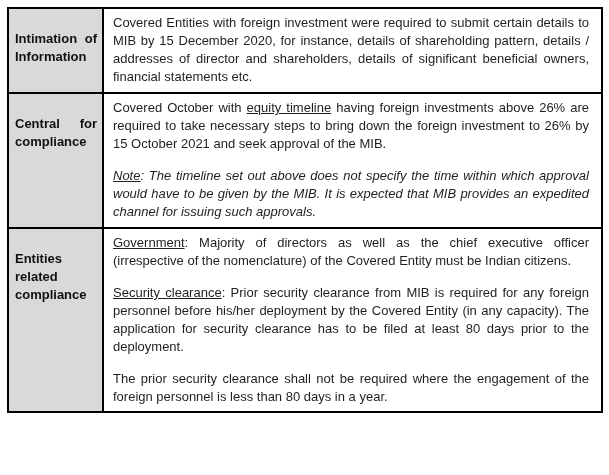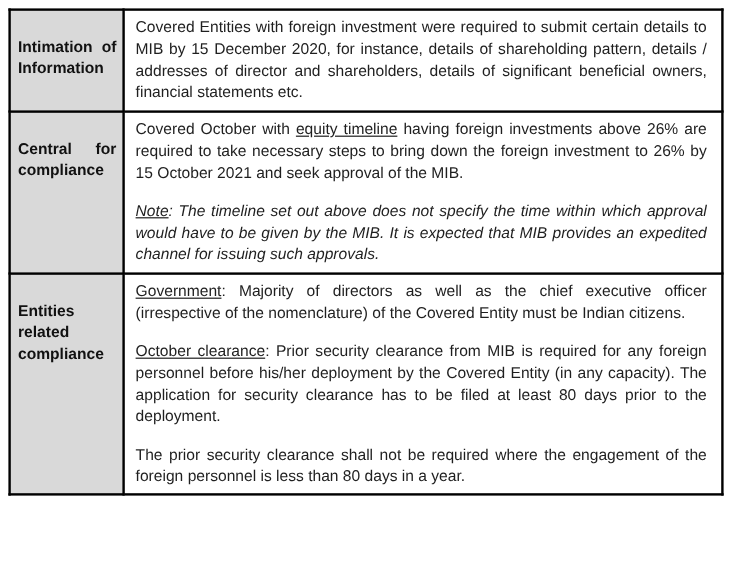--- a/index.html
+++ b/index.html
@@ -95,20 +95,20 @@
         </td>
       </tr>
 
 
       <tr class="r4">
         <td class="label-cell">
           <span>Entities related compliance</span>
         </td>
         <td class="content-cell">
           <p><span class="u">Government</span><span>: Majority of directors as well as the chief executive officer (irrespective of the nomenclature) of the Covered Entity must be Indian citizens.</span></p>
-          <p><span class="u">October clearance</span><span>: Prior security clearance from MIB is required for any foreign personnel before his/her deployment by the Covered Entity (in any capacity). The application for security clearance has to be filed at least 80 days prior to the deployment.</span></p>
+          <p><span class="u">Security clearance</span><span>: Prior security clearance from MIB is required for any foreign personnel before his/her deployment by the Covered Entity (in any capacity). The application for security clearance has to be filed at least 80 days prior to the deployment.</span></p>
           <p><span>The prior security clearance shall not be required where the engagement of the foreign personnel is less than 80 days in a year.</span></p>
         </td>
       </tr>
 
     </tbody>
   </table>
 </div>
 
 </body></html>

